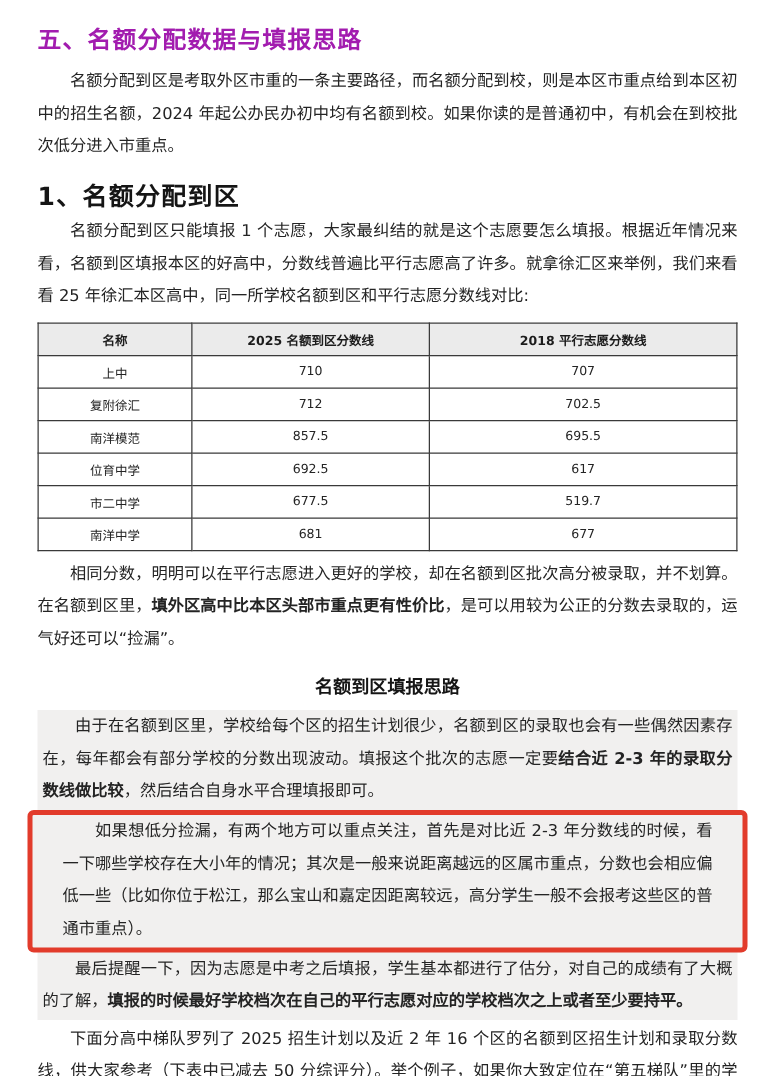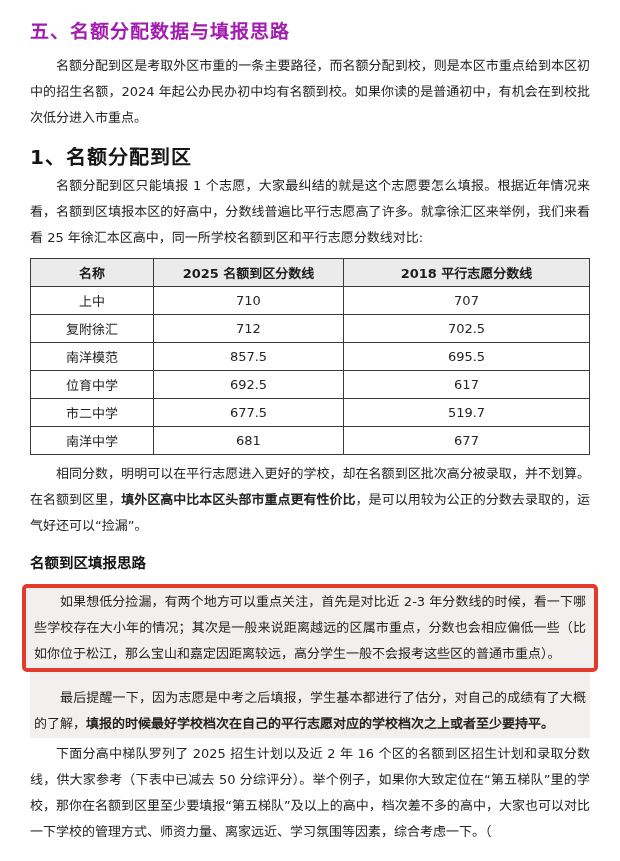--- a/index.html
+++ b/index.html
@@ -30,42 +30,42 @@
   .b { font-weight: 700; }
 
   table.scores {
     width: 100%; border-collapse: collapse;
     margin: 7px 0 6px 0;
     table-layout: fixed;
   }
   table.scores th, table.scores td {
     border: 1px solid #3a3a3a;
     text-align: center; vertical-align: middle;
-    font-size: 13px; padding: 4px 2px;
+    font-size: 10px; padding: 4px 2px;
     height: 17px;
   }
   table.scores th {
     background: var(--table-header-bg, #ebebeb);
     font-weight: 700; color: #1c1c1c;
   }
   col.c1 { width: 22%; } col.c2 { width: 34%; } col.c3 { width: 44%; }
 
   .center-head {
-    font-weight: 700; font-size: 14.5px;
+    text-align: center; font-weight: 700; font-size: 14.5px;
     color: #151515; margin: 12px 0 10px 0;
   }
 
   .gray-block { background: var(--highlight-bg, #f1f0ef); }
   .gray-block p.body { margin: 0; padding: 1px 4px; }
 
   .redbox {
     border: 4px solid var(--red-border, #e23b2b);
     border-radius: 5px;
-    margin: 12px -8px;
-    padding: 0 4px;
+    margin: 0 -8px;
+    padding: 0 20px;
     background: var(--highlight-bg, #f1f0ef);
   }
 
   .closing { margin-top: 6px; }
 </style>
 </head>
 <body style="--highlight-bg: #f1f0ef; --red-border: #e23b2b; --table-header-bg: #ebebeb;">
 
 <div class="page">
 
@@ -122,20 +122,21 @@
           <td>677</td>
         </tr>
       </tbody>
   </table>
 
   <p class="body"><span>相同分数，明明可以在平行志愿进入更好的学校，却在名额到区批次高分被录取，并不划算。在名额到区里，</span><span class="b">填外区高中比本区头部市重点更有性价比</span><span>，是可以用较为公正的分数去录取的，运气好还可以“捡漏”。</span></p>
 
   <div class="center-head">名额到区填报思路</div>
 
   <div class="gray-block">
+    <p class="body"><span>由于在名额到区里，学校给每个区的招生计划很少，名额到区的录取也会有一些偶然因素存在，每年都会有部分学校的分数出现波动。填报这个批次的志愿一定要</span><span class="b">结合近 2-3 年的录取分数线做比较</span><span>，然后结合自身水平合理填报即可。</span></p>
     <div class="redbox">
       <p class="body"><span>如果想低分捡漏，有两个地方可以重点关注，首先是对比近 2-3 年分数线的时候，看一下哪些学校存在大小年的情况；其次是一般来说距离越远的区属市重点，分数也会相应偏低一些（比如你位于松江，那么宝山和嘉定因距离较远，高分学生一般不会报考这些区的普通市重点）。</span></p>
     </div>
     <p class="body"><span>最后提醒一下，因为志愿是中考之后填报，学生基本都进行了估分，对自己的成绩有了大概的了解，</span><span class="b">填报的时候最好学校档次在自己的平行志愿对应的学校档次之上或者至少要持平。</span></p>
   </div>
 
   <p class="body closing"><span>下面分高中梯队罗列了 2025 招生计划以及近 2 年 16 个区的名额到区招生计划和录取分数线，供大家参考（下表中已减去 50 分综评分）。举个例子，如果你大致定位在“第五梯队”里的学校，那你在名额到区里至少要填报“第五梯队”及以上的高中，档次差不多的高中，大家也可以对比一下学校的管理方式、师资力量、离家远近、学习氛围等因素，综合考虑一下。（</span></p>
 
 </div>
 

